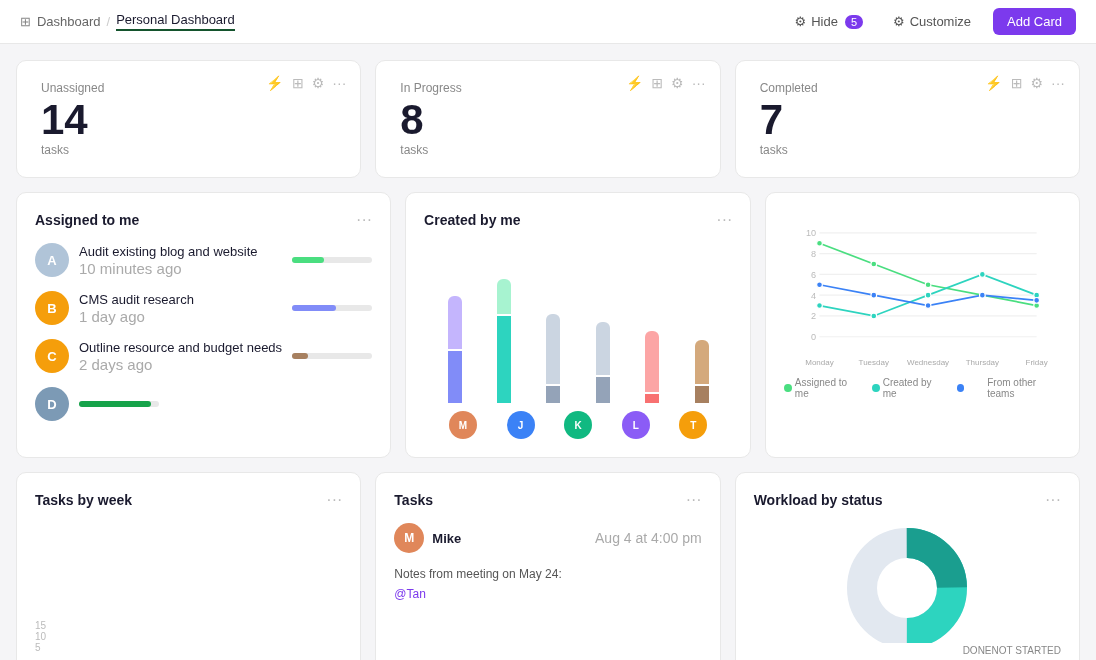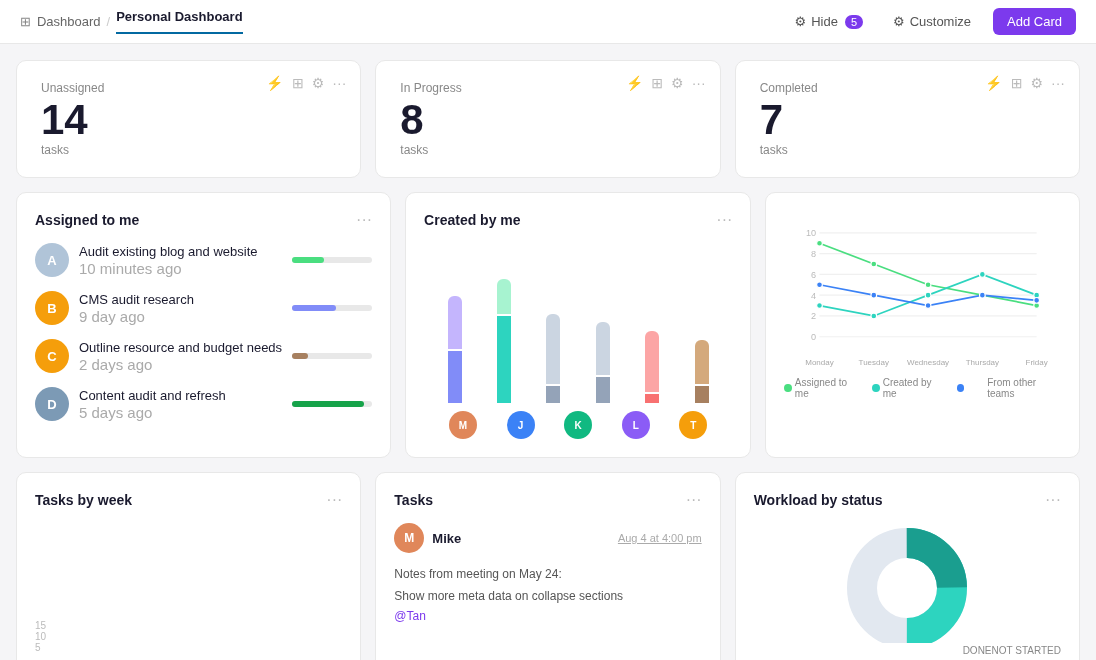--- a/index.html
+++ b/index.html
@@ -1,21 +1,21 @@
 <!DOCTYPE html>
 <html><head>
   <meta charset="utf-8">
   <style>
     * { box-sizing: border-box; margin: 0; padding: 0; }
     body { font-family: -apple-system, BlinkMacSystemFont, 'Segoe UI', sans-serif; background: #f5f5f7; color: #1a1a2e; font-size: 13px; }
 
     
     .header { display: flex; align-items: center; justify-content: space-between; padding: 10px 20px; background: #fff; border-bottom: 1px solid #e8e8e8; height: 44px; }
     .header-left { display: flex; align-items: center; gap: 6px; color: #666; font-size: 13px; }
-    .header-left .active-title { color: #1a1a2e; font-weight: 700; border-bottom: 2px solid #0369a1; padding-bottom: 8px; }
+    .header-left .active-title { color: #1a1a2e; font-weight: 400; border-bottom: 2px solid #14532d; padding-bottom: 2px; }
     .header-right { display: flex; align-items: center; gap: 14px; }
     .header-btn { display: flex; align-items: center; gap: 5px; color: #555; background: none; border: none; cursor: pointer; font-size: 13px; padding: 4px 8px; border-radius: 4px; }
     .add-card-btn { background: #7c3aed; color: #fff; border: none; border-radius: 6px; padding: 6px 14px; font-size: 13px; font-weight: 500; cursor: pointer; }
     .hide-badge { background: #7c3aed; color: #fff; border-radius: 10px; padding: 1px 6px; font-size: 11px; margin-left: 2px; }
 
     
     .dashboard { padding: 16px; display: flex; flex-direction: column; gap: 14px; }
 
     
     .stats-row { display: grid; grid-template-columns: 1fr 1fr 1fr; gap: 14px; }
@@ -55,21 +55,21 @@
     .legend-dot { width: 8px; height: 8px; border-radius: 50%; display: inline-block; margin-right: 3px; }
 
     
     .bottom-row { display: grid; grid-template-columns: 1fr 1fr 1fr; gap: 14px; }
 
     
     .chat-message { display: flex; flex-direction: column; gap: 4px; }
     .chat-header { display: flex; align-items: center; gap: 8px; }
     .chat-meta { display: flex; justify-content: space-between; width: 100%; align-items: center; }
     .chat-name { font-size: 13px; font-weight: 600; }
-    .chat-time { font-size: 11px; color: #aaa; text-decoration: underline; }
+    .chat-time { font-size: 14px; color: #aaa; }
     .chat-text { font-size: 12px; color: #555; line-height: 1.5; }
     .chat-mention { color: #7c3aed; font-size: 12px; }
     .chat-avatar { width: 30px; height: 30px; border-radius: 50%; background: #e0875a; display: flex; align-items: center; justify-content: center; font-size: 12px; color: #fff; font-weight: 600; flex-shrink: 0; }
 
     
     .pie-container { display: flex; flex-direction: column; align-items: center; }
 
     .y-axis-labels { display: flex; flex-direction: column; justify-content: space-between; padding: 0 4px 0 0; font-size: 10px; color: #bbb; }
 
     .tasks-by-week-inner { display: flex; gap: 4px; align-items: flex-end; height: 130px; }
@@ -152,42 +152,38 @@
       <div class="task-time">10 minutes ago</div>
     </div>
     <div class="task-bar">
       <div class="task-bar-fill" style="width:40%;background:#4ade80"></div>
     </div>
   </div>
           <div class="task-item">
     <div class="avatar" style="background:#f59e0b">B</div>
     <div class="task-info">
       <div class="task-name">CMS audit research</div>
-      <div class="task-time">9 day ago</div>
+      <div class="task-time">1 day ago</div>
     </div>
     <div class="task-bar">
       <div class="task-bar-fill" style="width:55%;background:#818cf8"></div>
     </div>
   </div>
           <div class="task-item">
     <div class="avatar" style="background:#f59e0b">C</div>
     <div class="task-info">
       <div class="task-name">Outline resource and budget needs</div>
       <div class="task-time">2 days ago</div>
     </div>
     <div class="task-bar">
       <div class="task-bar-fill" style="width:20%;background:#a78060"></div>
     </div>
   </div>
           <div class="task-item">
     <div class="avatar" style="background:#7c9ab5">D</div>
-    <div class="task-info">
-      <div class="task-name">Content audit and refresh</div>
-      <div class="task-time">5 days ago</div>
-    </div>
     <div class="task-bar">
       <div class="task-bar-fill" style="width:90%;background:#16a34a"></div>
     </div>
   </div>
         </div>
     </div>
 
     <div class="widget-card">
       <div class="widget-header">
         <div class="widget-title">Created by me</div>
@@ -339,21 +335,20 @@
       </div>
       <div class="chat-message">
         <div class="chat-header">
           <div class="chat-avatar">M</div>
           <div class="chat-meta">
             <span class="chat-name">Mike</span>
             <span class="chat-time">Aug 4 at 4:00 pm</span>
           </div>
         </div>
         <div class="chat-text" style="margin-top:8px;">Notes from meeting on May 24:</div>
-        <div class="chat-text">Show more meta data on collapse sections</div>
         <div class="chat-mention">@Tan</div>
       </div>
     </div>
 
     <div class="widget-card">
       <div class="widget-header">
         <div class="widget-title">Workload by status</div>
         <div class="widget-menu">···</div>
       </div>
       <div class="pie-container">

